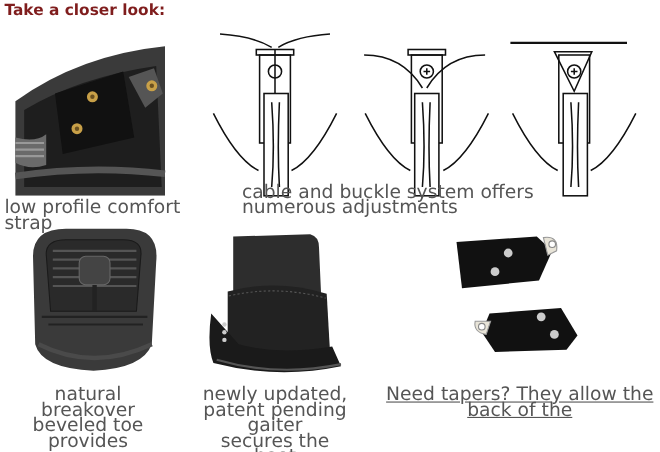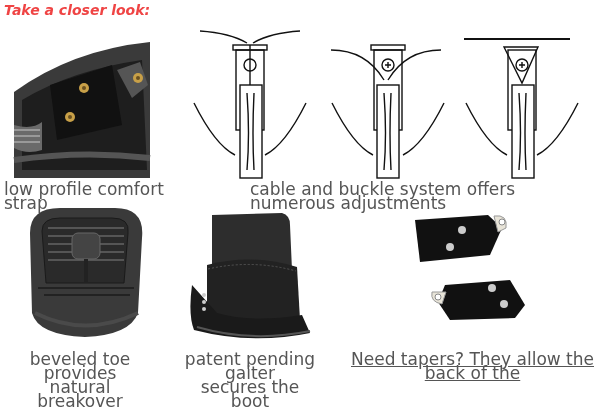--- a/index.html
+++ b/index.html
@@ -1,17 +1,17 @@
 <!DOCTYPE html>
 <html><head>
 <meta charset="utf-8">
 <style>
   html, body { margin:0; padding:0; background:#ffffff; }
   body { width:600px; height:411px; position:relative; overflow:hidden; font-family:"DejaVu Sans", sans-serif; }
-  .title { position:absolute; left:4px; top:2px; font-size:14px; font-weight:bold; color:#ef4444; letter-spacing:0px;font-style:italic; }
+  .title { position:absolute; left:4px; top:2px; font-size:14px; font-weight:bold; color:#7f1d1d; letter-spacing:0px; }
   .cap { position:absolute; font-size:17px; color:#555555; text-align:center; line-height:14px; }
   .img { position:absolute; }
 </style>
 </head>
 <body>
 
 <div class="title">Take a closer look:</div>
 
 <svg class="img" style="left:12px;top:30px" width="140" height="148" viewBox="0 0 140 148">
   <rect x="0" y="0" width="140" height="148" fill="#fff"></rect>
@@ -67,21 +67,21 @@
       <path d="M57,40 L63,40 M60,37 L60,43"></path>
       <rect x="50" y="60" width="22" height="93" fill="#fff"></rect>
       <path d="M57,68 Q60,110 57,145 M64,68 Q62,110 64,145"></path>
       <path d="M4,78 Q25,120 45,130"></path>
         <path d="M116,78 Q95,120 75,130"></path>
     </g>
   </g>
 </svg>
 
 <div class="cap" style="left:4px;top:182px;width:160px;text-align:left;">low profile comfort strap</div>
-<div class="cap" style="left:220px;top:182px;width:330px;text-align:left;margin-left:30px;">cable and buckle system offers numerous adjustments</div>
+<div class="cap" style="left:220px;top:168px;width:330px;text-align:left;">cable and buckle system offers numerous adjustments</div>
 
 <svg class="img" style="left:20px;top:203px" width="130" height="140" viewBox="0 0 130 140">
   <path d="M10,30 Q10,5 40,5 L95,5 Q125,5 122,35 L118,110 Q110,132 65,134 Q18,132 12,110 Z" fill="#3a3a3a"></path>
   <path d="M22,28 Q22,15 40,15 L92,15 Q110,15 108,30 L104,80 L26,80 Z" fill="#2a2a2a" stroke="#1a1a1a"></path>
   <g stroke="#555" stroke-width="2">
     <path d="M28,25 L104,25"></path>
       <path d="M28,33 L104,33"></path>
       <path d="M28,41 L104,41"></path>
       <path d="M28,49 L104,49"></path>
       <path d="M28,57 L104,57"></path>
@@ -110,22 +110,23 @@
   <circle cx="52" cy="20" r="4" fill="#ccc"></circle>
     <circle cx="40" cy="37" r="4" fill="#ccc"></circle>
   <polygon points="35,75 100,70 115,95 105,108 40,110 28,92" fill="#111"></polygon>
   <path d="M22,82 Q20,92 32,94 L36,82 Z" fill="#e8e4d8" stroke="#999"></path>
   <circle cx="28" cy="87" r="3" fill="#fff" stroke="#888"></circle>
   <circle cx="82" cy="78" r="4" fill="#ccc"></circle>
     <circle cx="94" cy="94" r="4" fill="#ccc"></circle>
 </svg>
 
 <div class="cap" style="left:10px;top:352px;width:140px;">
+  <div>natural breakover</div>
   <div>beveled toe provides</div>
-  <div>natural breakover</div>
 </div>
 <div class="cap" style="left:180px;top:352px;width:140px;">
+  <div>newly updated,</div>
   <div>patent pending gaiter</div>
   <div>secures the boot</div>
 </div>
 <div class="cap" style="left:345px;top:352px;width:255px;text-decoration:underline;">
   <div>Need tapers? They allow the back of the</div>
 </div>
 
 </body></html>

